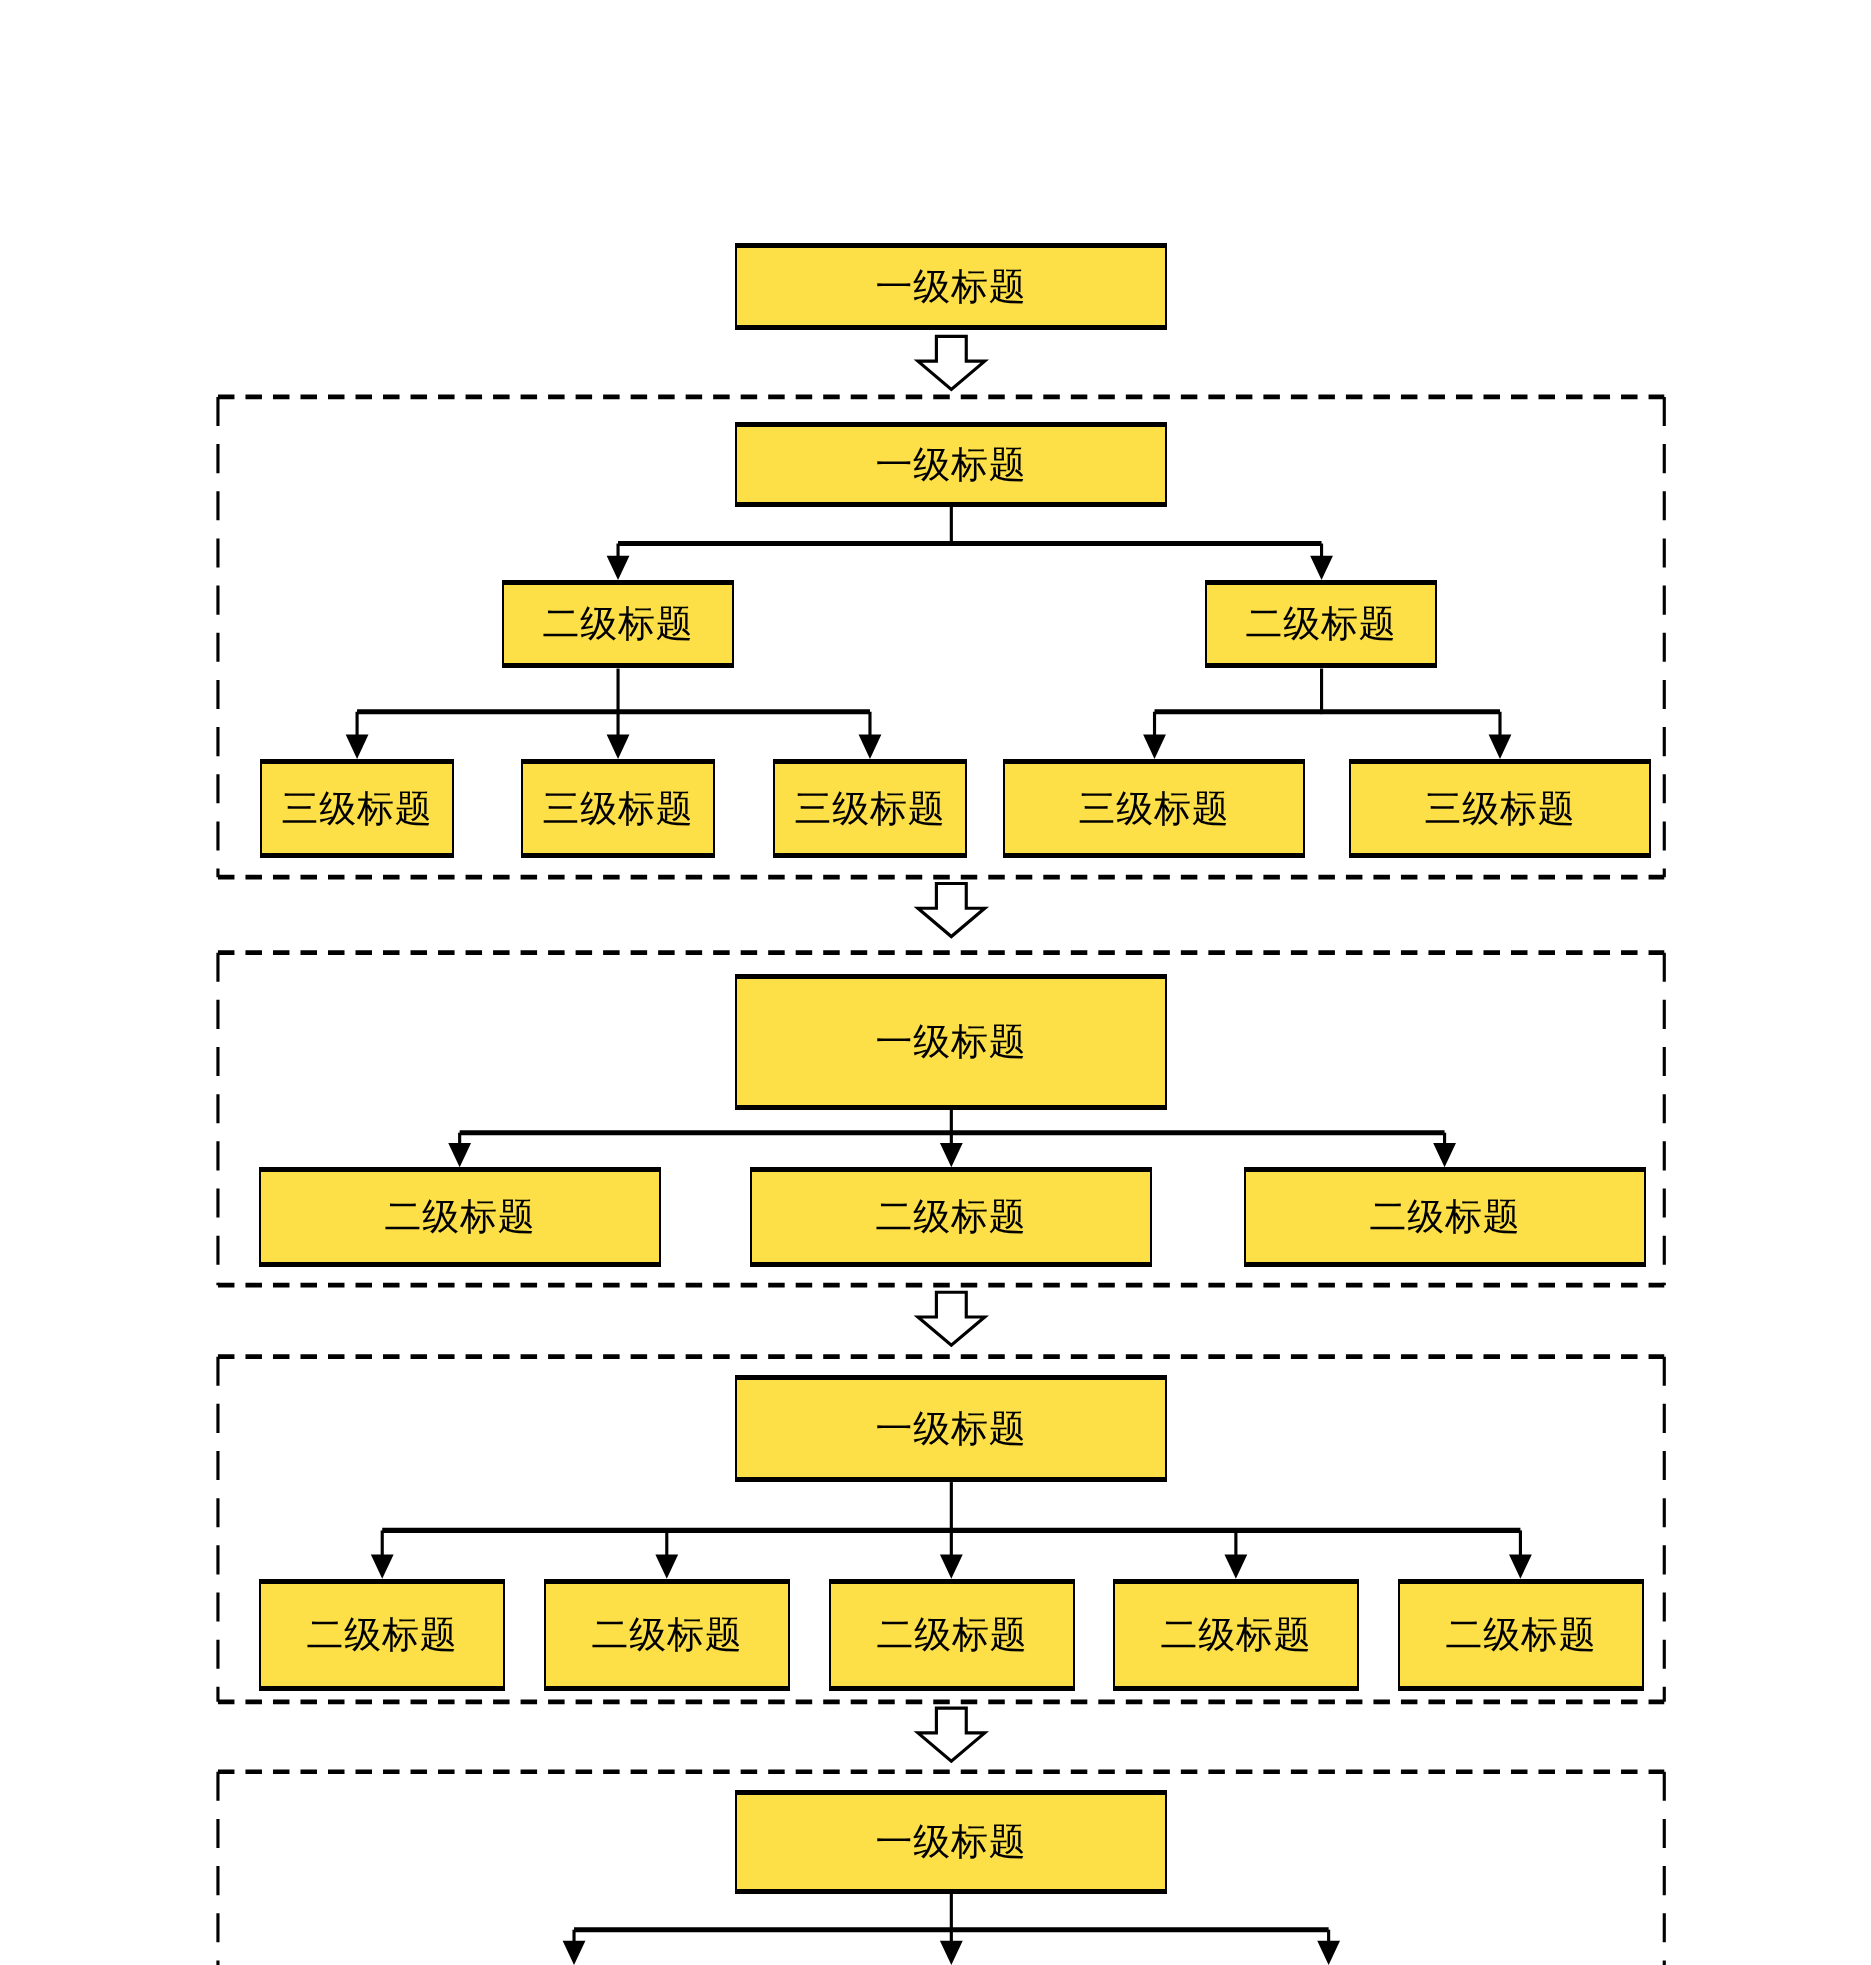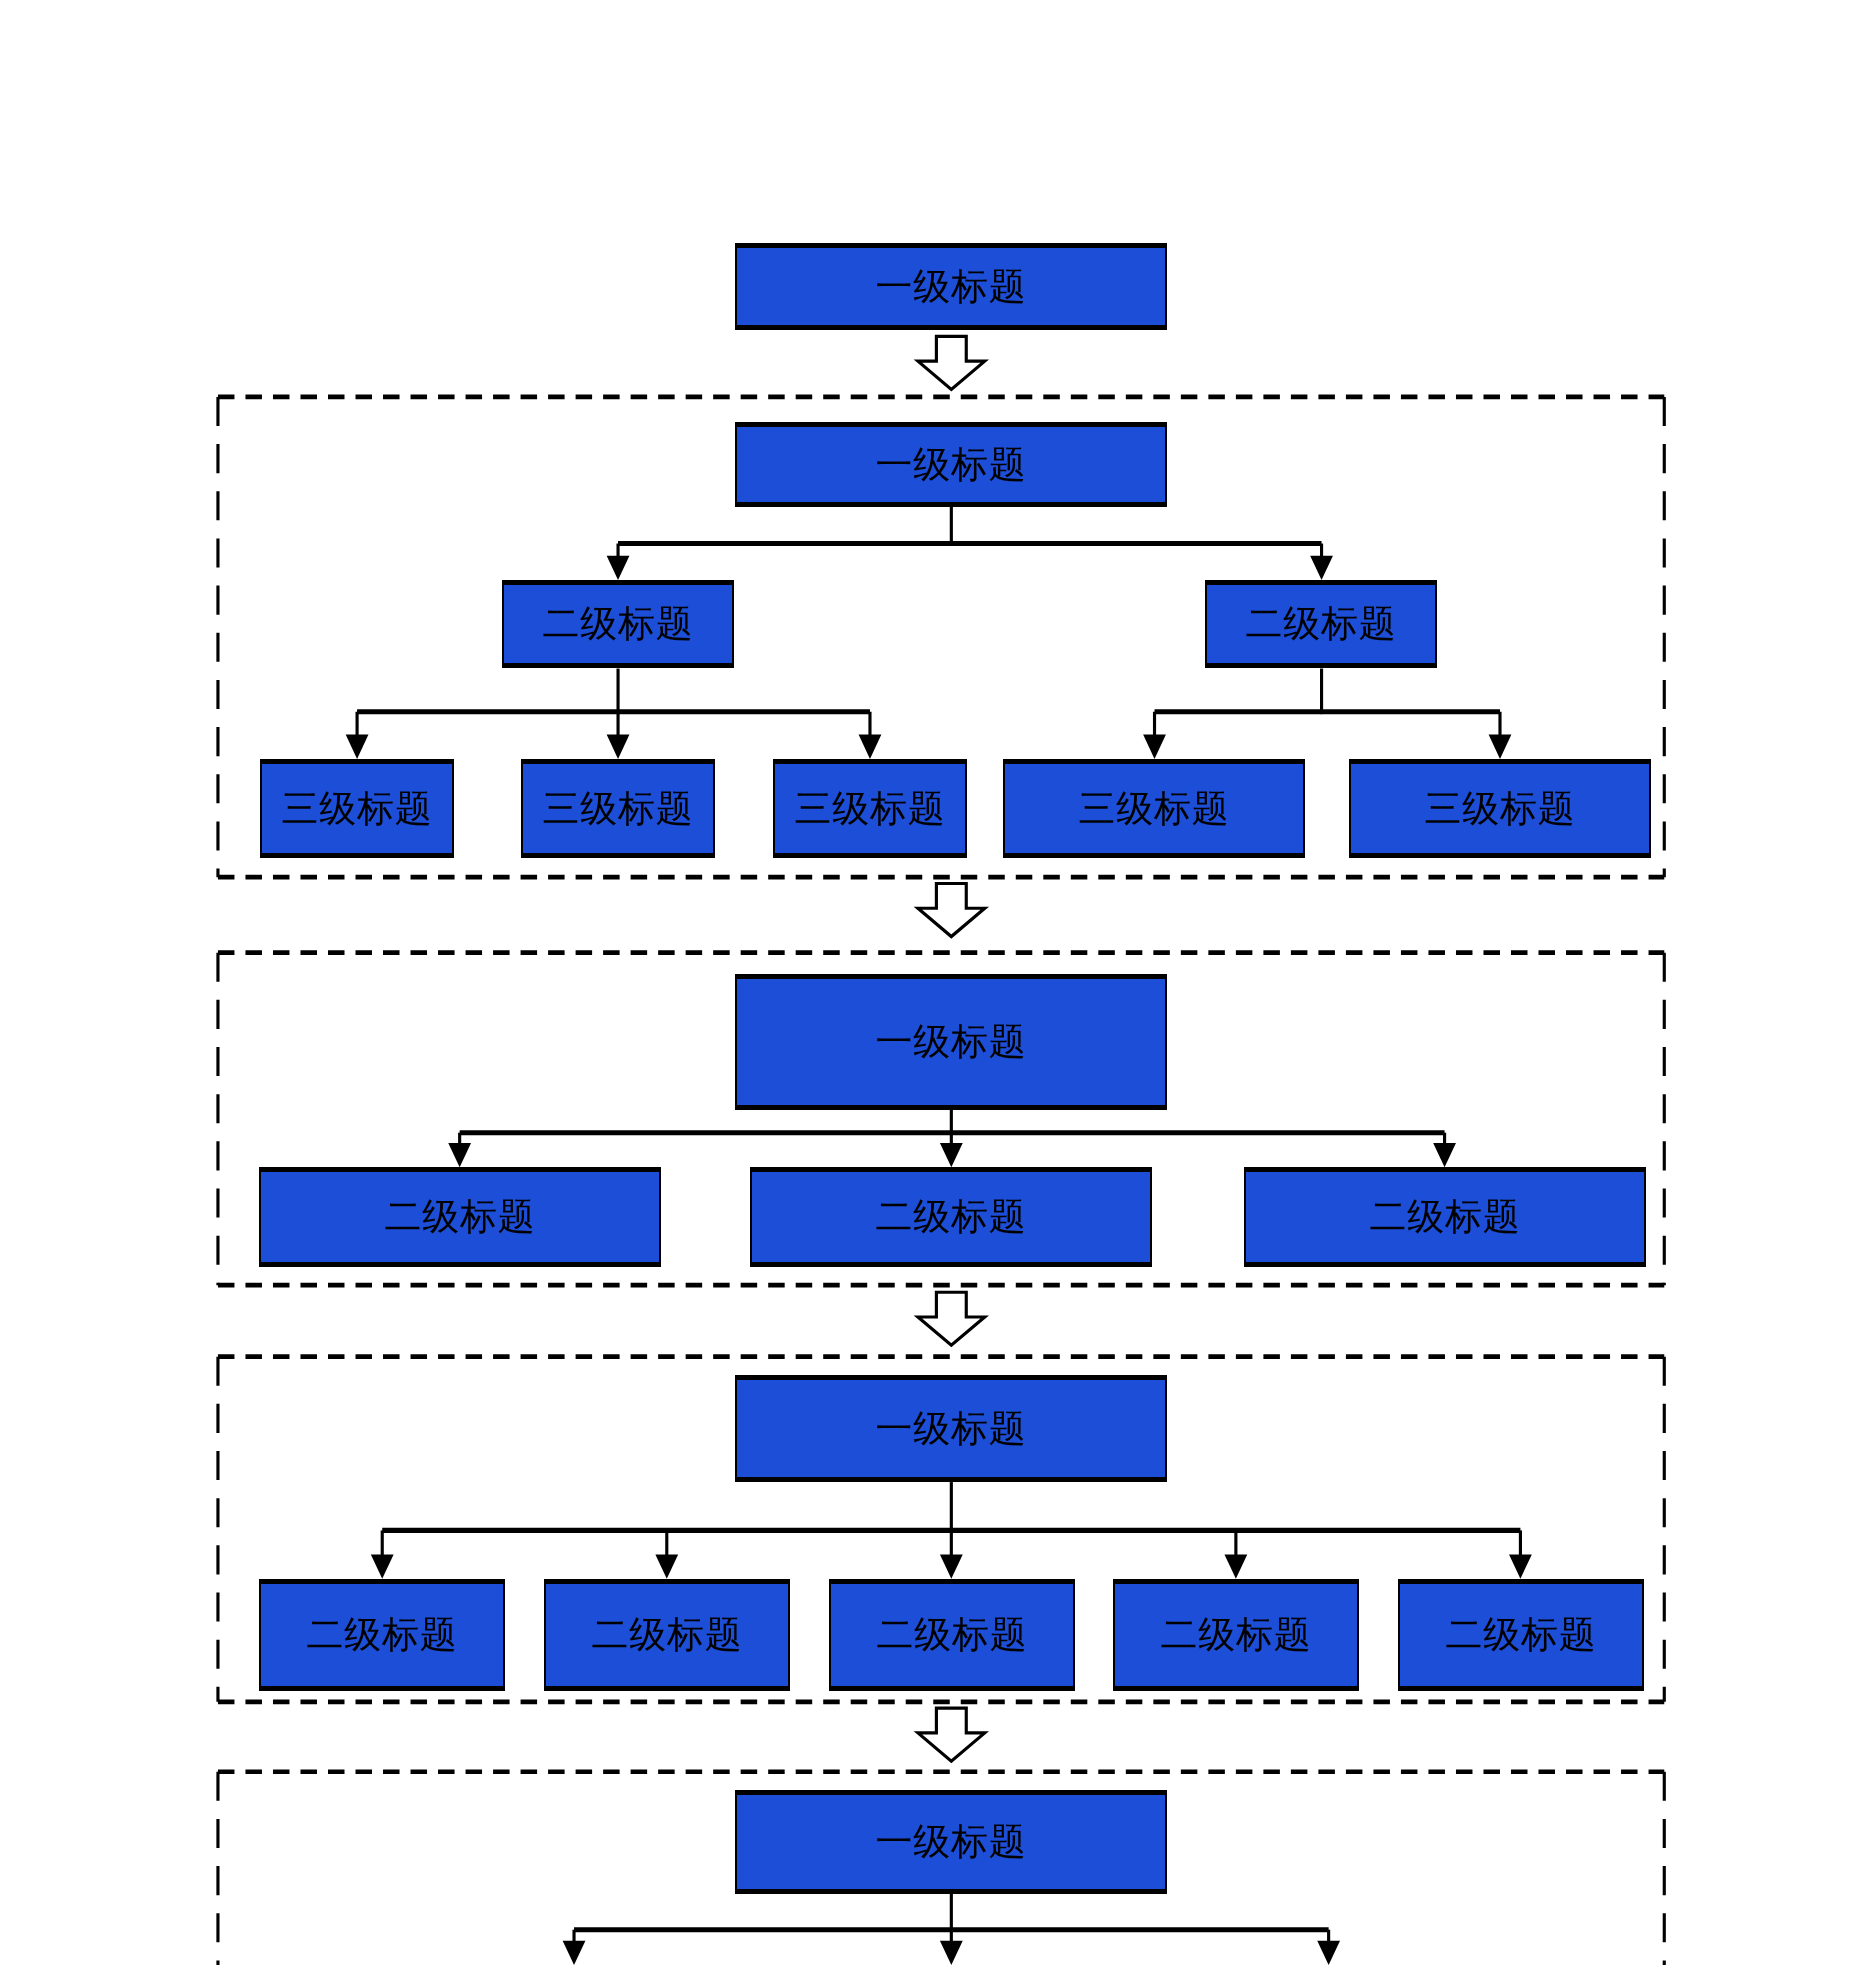--- a/index.html
+++ b/index.html
@@ -1,19 +1,19 @@
 <!DOCTYPE html>
 <html style="font-size:6.3px"><head>
 <meta charset="utf-8">
 <style>
   html,body{margin:0;padding:0;background:#ffffff;}
   #canvas{position:relative;width:1872px;height:2647px;background:#ffffff;overflow:hidden;
           font-family:"Liberation Sans","DejaVu Sans",sans-serif;}
   #art{position:absolute;left:0;top:0;width:1872px;height:2647px;}
-  .node{position:absolute;box-sizing:border-box;background:#1d4ed8;color:#000000;
+  .node{position:absolute;box-sizing:border-box;background:#fde047;color:#000000;
         border:2.8px solid #000000;border-top-width:5.1px;border-bottom-width:5.1px;
         display:flex;align-items:center;justify-content:center;
         font-size:37px;letter-spacing:0.8px;white-space:nowrap;}
   .rail{stroke:#000000;stroke-width:13;}
   .drop{stroke:#000000;stroke-width:8;}
   .dash-h{stroke:#000000;stroke-width:12;stroke-dasharray:42 28;}
   .dash-v{stroke:#000000;stroke-width:8;stroke-dasharray:74 46;}
   .tri{fill:#000000;stroke:none;}
   .bigarrow{fill:#ffffff;stroke:#000000;stroke-width:8;stroke-linejoin:miter;}
 </style>

